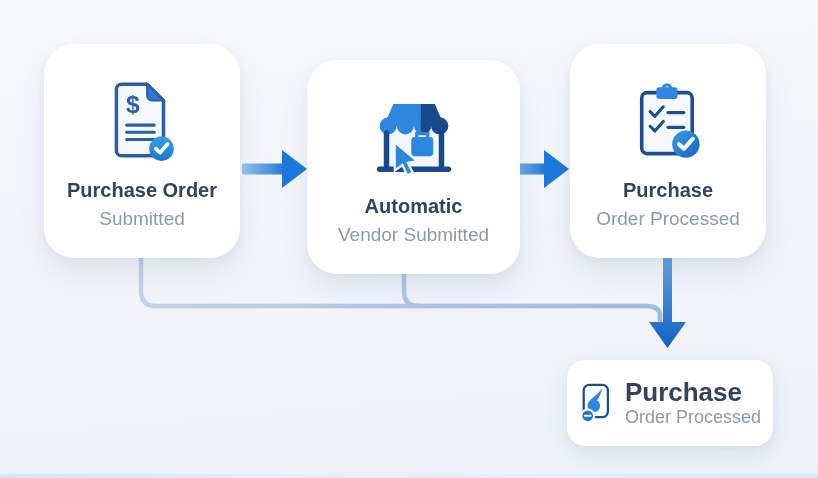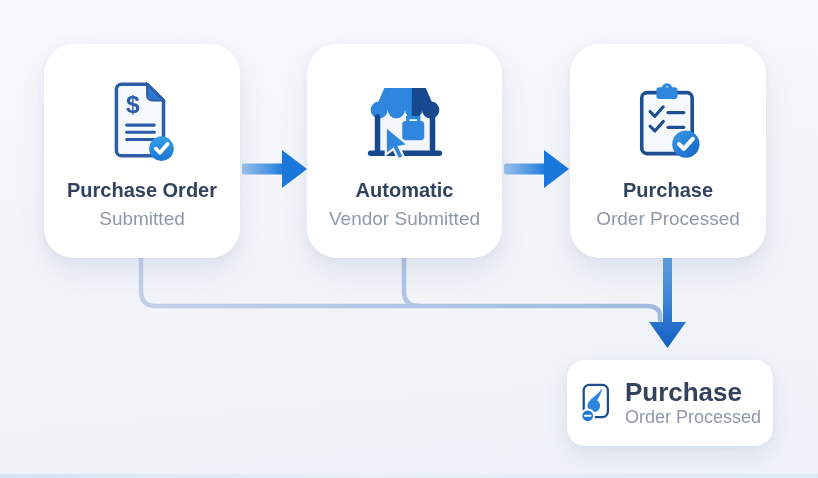--- a/index.html
+++ b/index.html
@@ -21,21 +21,21 @@
   .arrow-svg { z-index:2; }
   .card {
     position:absolute; z-index:3;
     background:#ffffff;
     border-radius:30px;
     box-shadow:0 14px 30px rgba(50,80,140,.10), 0 3px 8px rgba(50,80,140,.05);
     display:flex; flex-direction:column; align-items:center;
     padding-top:26px;
   }
   .card-1 { left:44px;  top:44px; width:196px; height:214px; }
-  .card-2 { left:307px; top:44px; width:195px; height:214px; }
+  .card-2 { left:307px; top:60px; width:213px; height:214px; }
   .card-3 { left:570px; top:44px; width:196px; height:214px; }
   .icon-wrap { height:102px; display:flex; align-items:center; justify-content:center; }
   .node-title {
     margin-top:4px; font-size:20px; font-weight:700; color:#33435e;
     line-height:28px; white-space:nowrap;
   }
   .node-subtitle {
     font-size:19px; font-weight:400; color:#8e98ab;
     line-height:26px; margin-top:2px; white-space:nowrap;
   }

